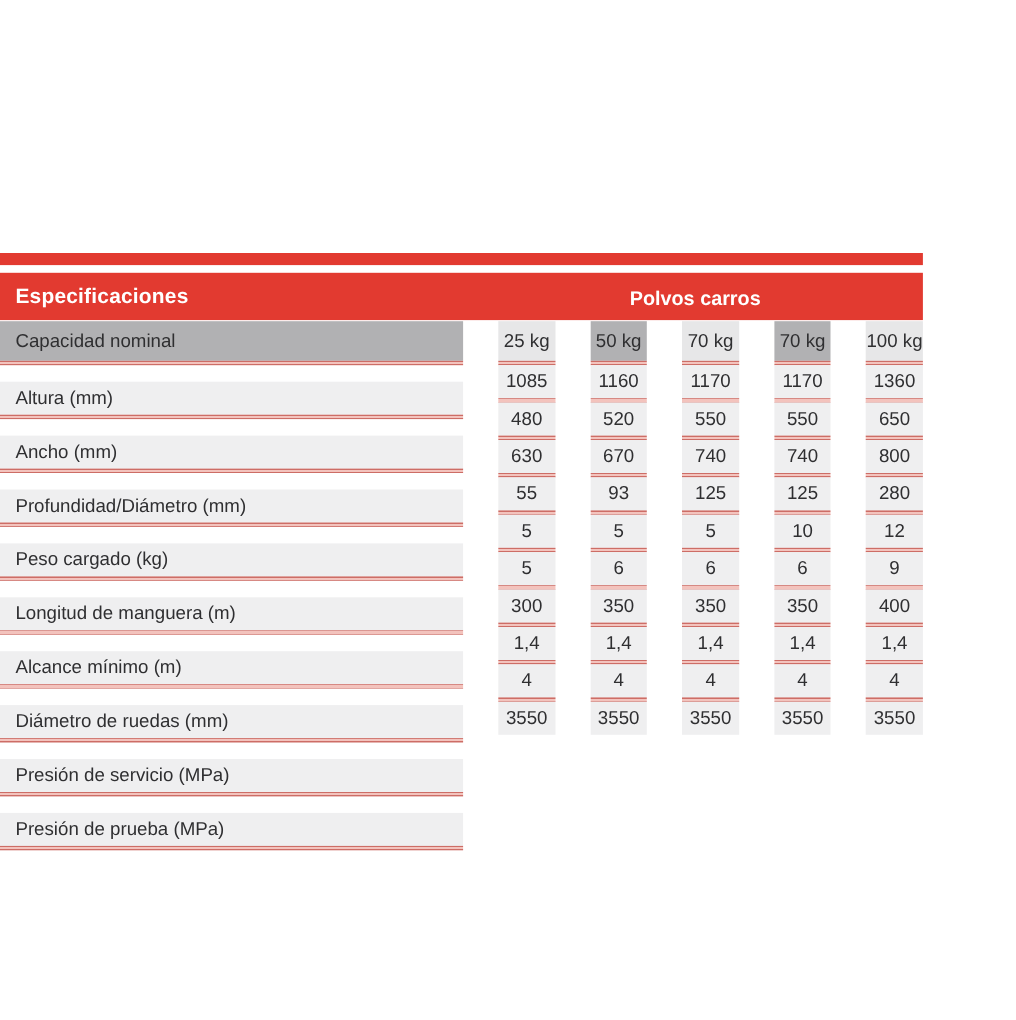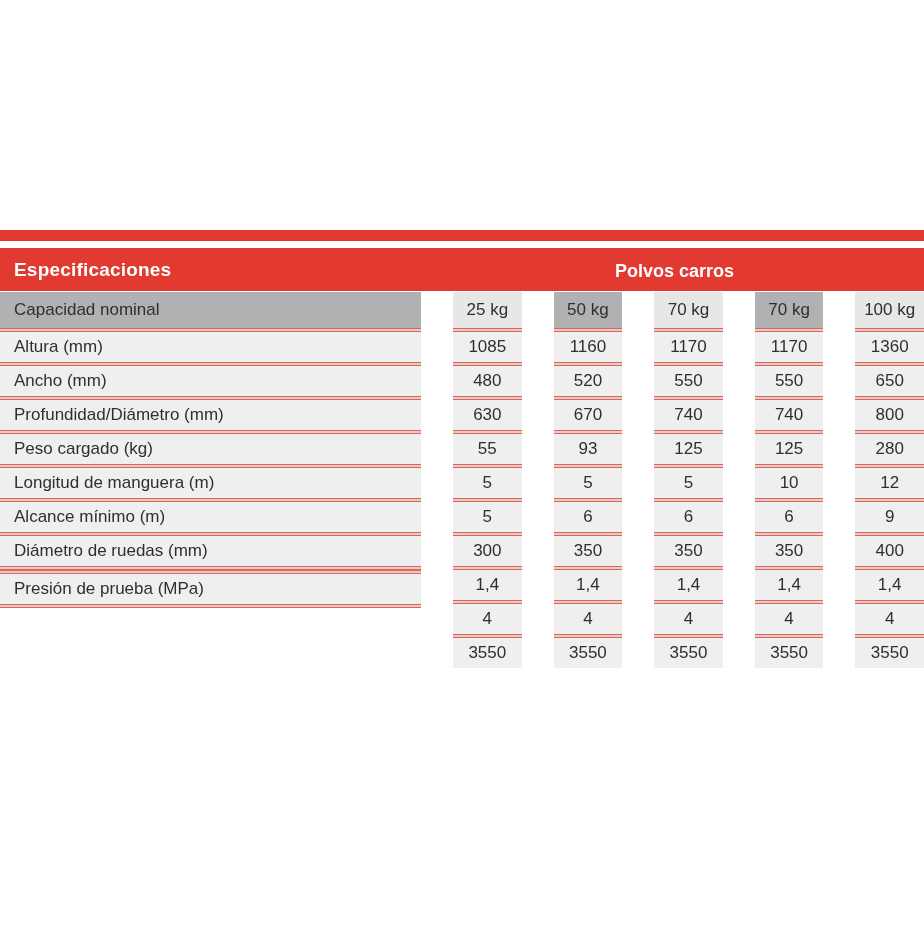--- a/index.html
+++ b/index.html
@@ -12,21 +12,21 @@
     position: relative;
     width: 924px;
     height: 927px;
     background: #ffffff;
     overflow: hidden;
   }
   .table-wrap {
     position: absolute;
     top: 230px;
     left: 0;
-    width: 924px;
+    width: 839px;
   }
   .top-strip {
     height: 11px;
     background: var(--accent, #e23a30);
     margin-bottom: 7px;
   }
   .header-bar {
     height: 43px;
     background: var(--accent, #e23a30);
     display: flex;
@@ -86,20 +86,21 @@
     background: #efeff0;
     display: flex;
     align-items: center;
     justify-content: center;
     font-size: 17px;
     color: #2f2f31;
   }
   .cell.label-cell {
     justify-content: flex-start;
     padding-left: 14px;
+    margin-top: 15px;
   }
 </style>
 </head>
 <body>
 
 <div class="page">
   <div class="table-wrap">
 
     <div class="top-strip"></div>
 
@@ -119,20 +120,21 @@
           <div class="cell label-cell">Profundidad/Diámetro (mm)</div>
           <div class="sep"></div>
           <div class="cell label-cell">Peso cargado (kg)</div>
           <div class="sep"></div>
           <div class="cell label-cell">Longitud de manguera (m)</div>
           <div class="sep"></div>
           <div class="cell label-cell">Alcance mínimo (m)</div>
           <div class="sep"></div>
           <div class="cell label-cell">Diámetro de ruedas (mm)</div>
           <div class="sep"></div>
+          <div class="cell label-cell">Presión de servicio (MPa)</div>
           <div class="sep"></div>
           <div class="cell label-cell">Presión de prueba (MPa)</div>
           <div class="sep"></div>
         </div>
         <div class="strip col">
           <div class="cap-cell cap-light">25 kg</div>
           <div class="sep"></div>
           <div class="cell">1085</div>
           <div class="sep"></div>
           <div class="cell">480</div>

